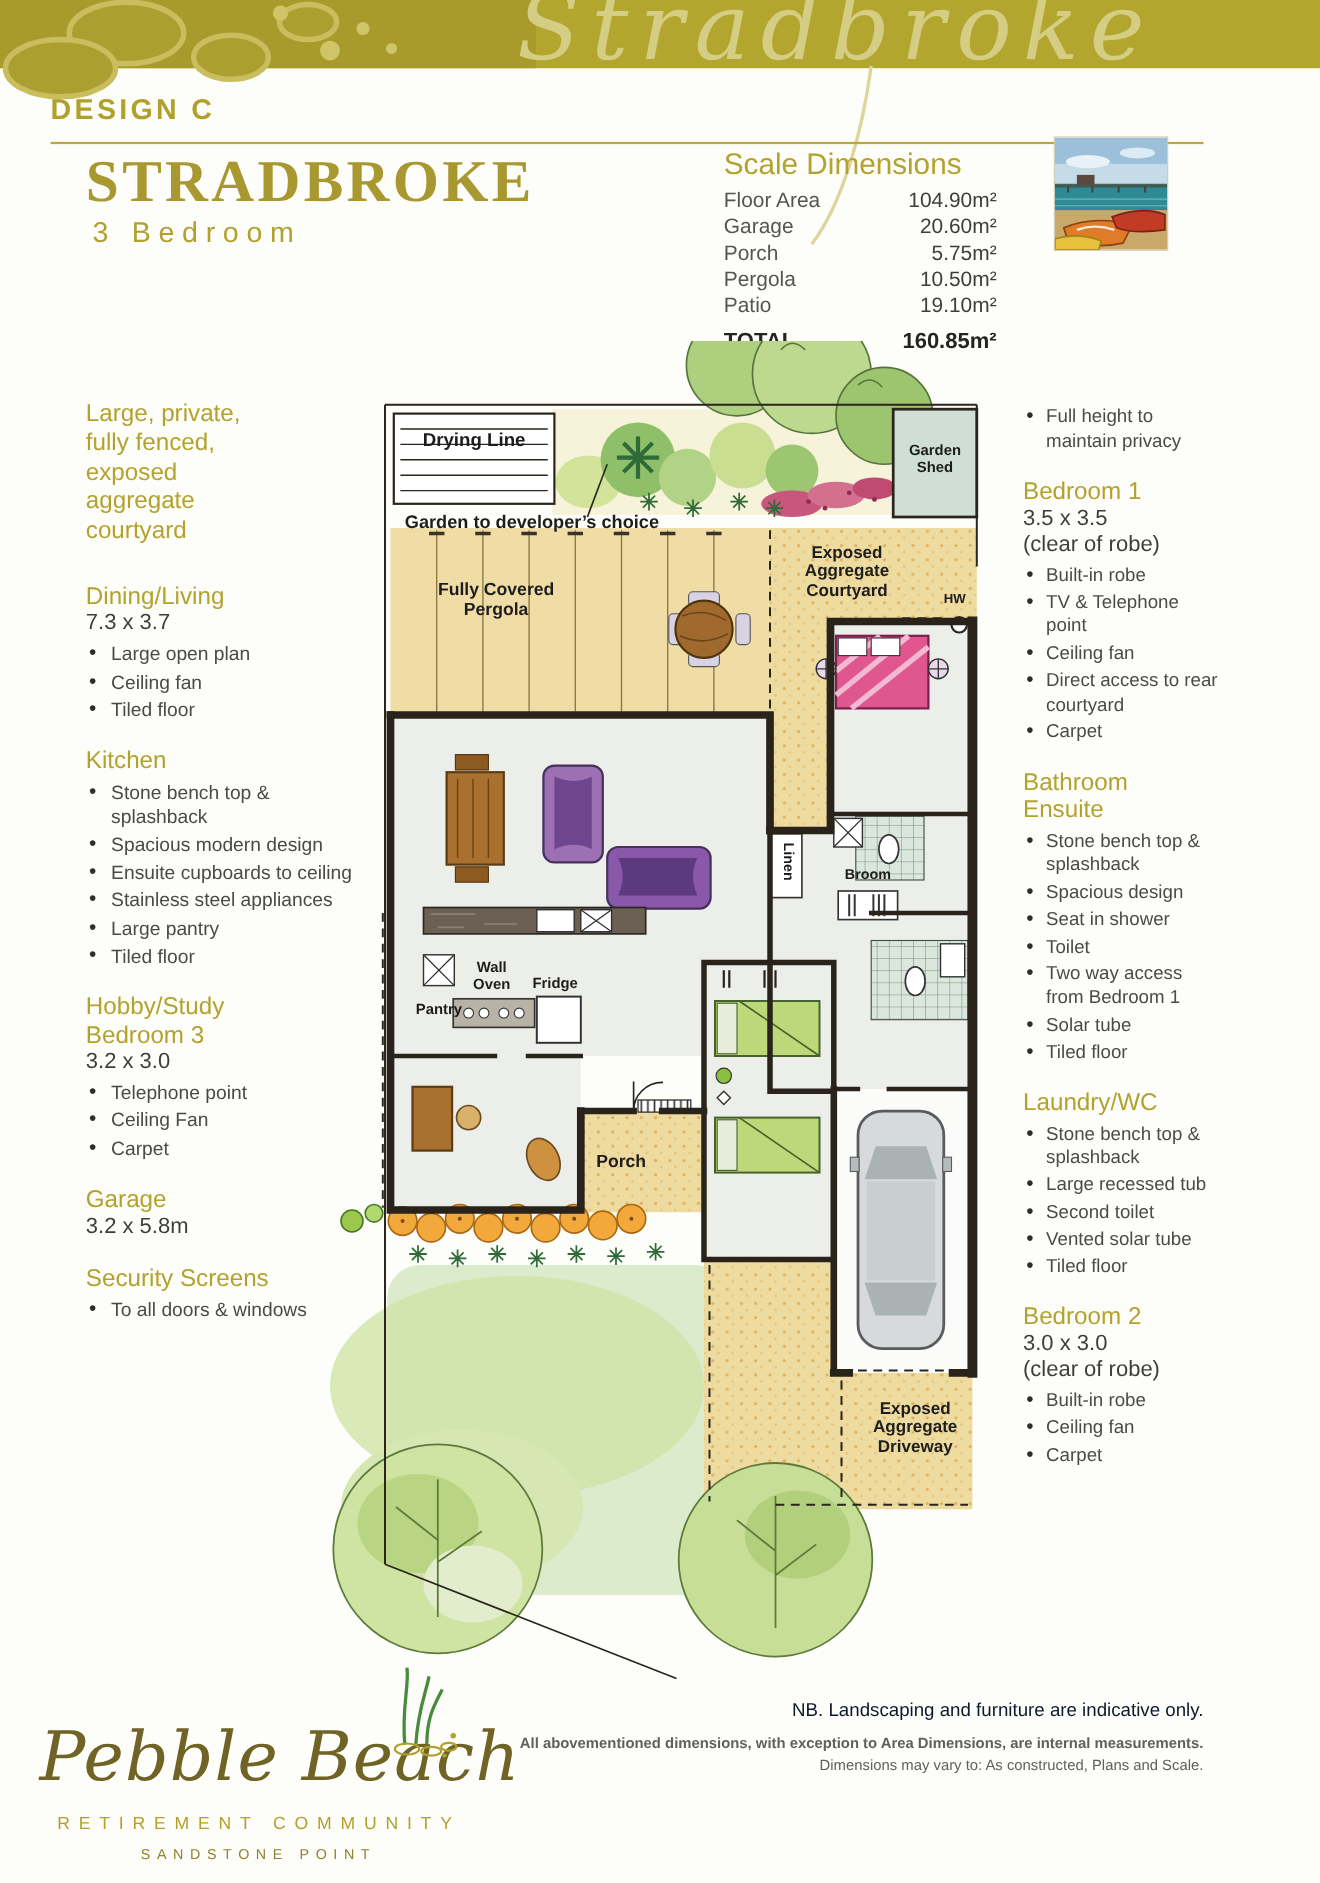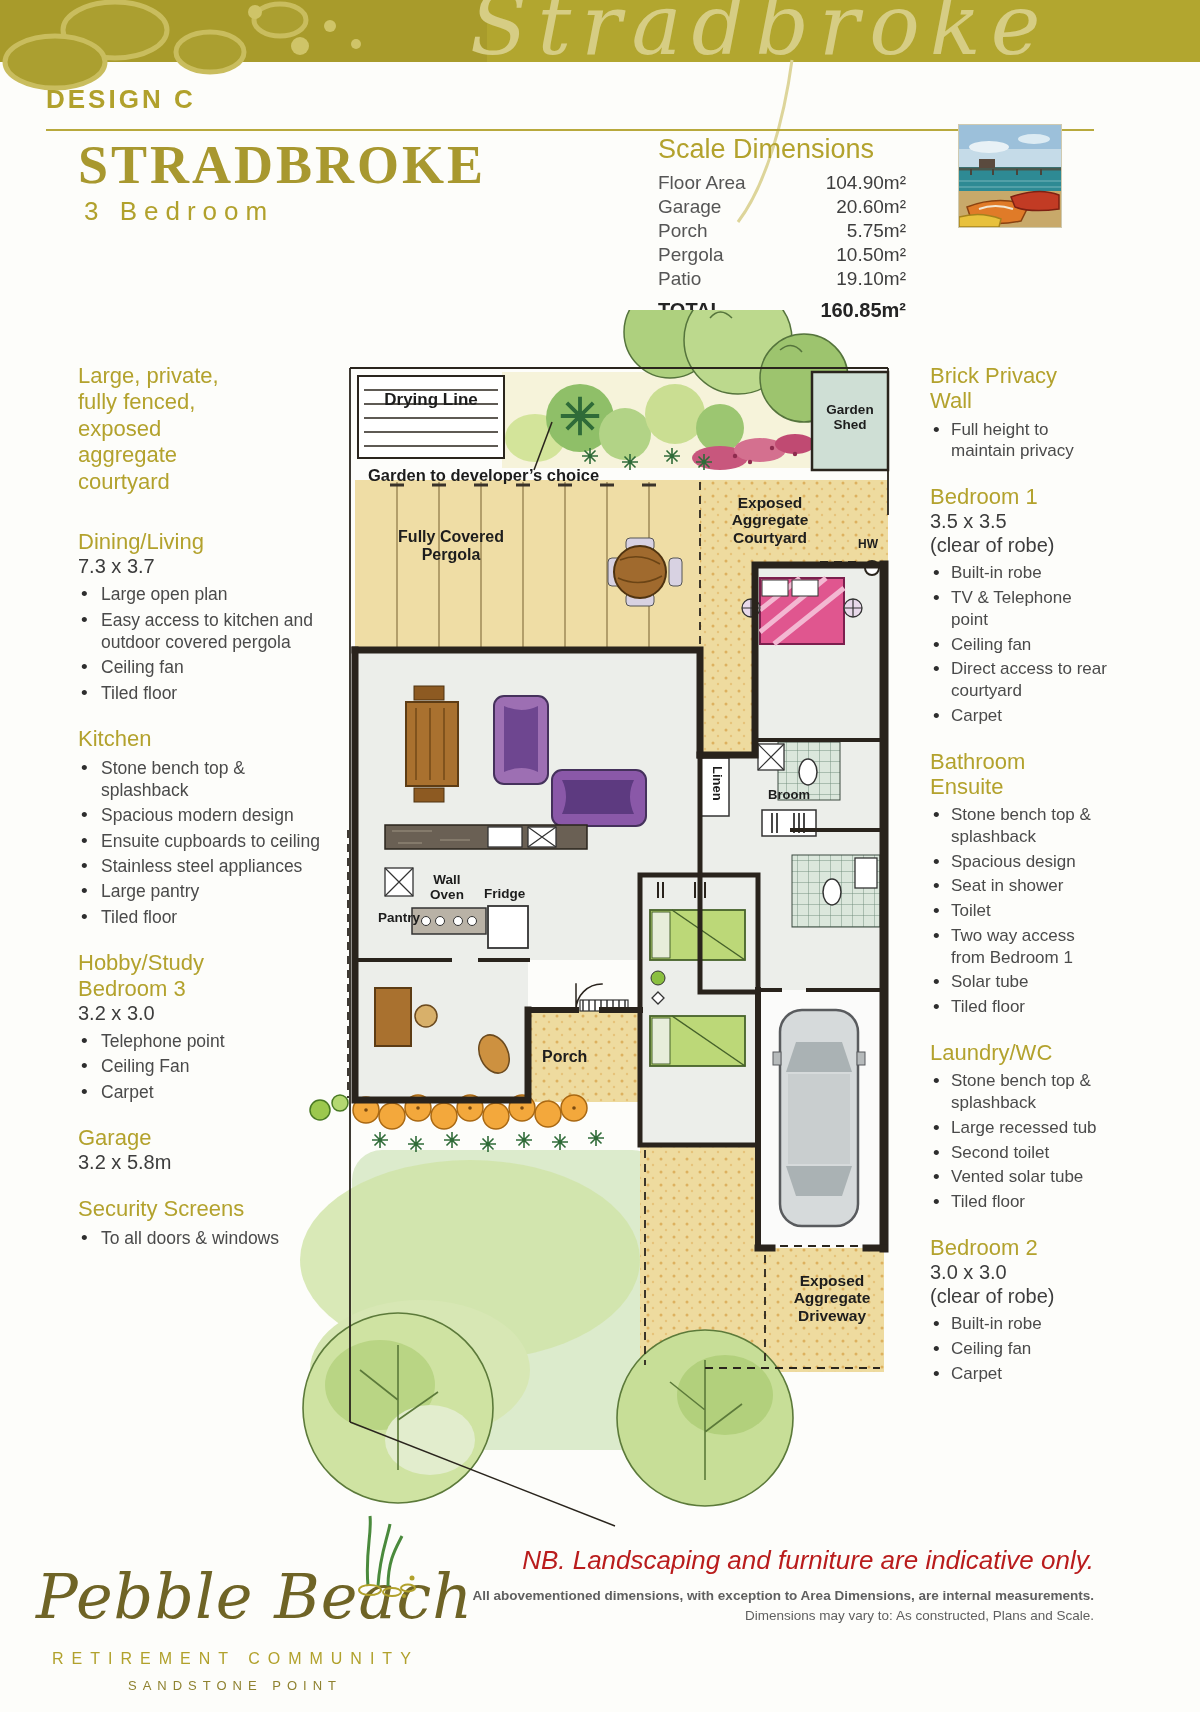--- a/index.html
+++ b/index.html
@@ -65,21 +65,21 @@
     position:absolute; left:36px; top:1560px;
     font-family:"DejaVu Serif", serif; font-style:italic;
     font-size:62px; color:#6f6426; letter-spacing:1px;
   }
   .logo-mark { position:absolute; left:350px; top:1508px; }
   .logo-line1 { position:absolute; left:52px; top:1650px; font-size:16px;
     letter-spacing:8px; color:#b1a12c; }
   .logo-line2 { position:absolute; left:128px; top:1678px; font-size:13px;
     letter-spacing:6px; color:#8f8230; }
   .notes { position:absolute; right:106px; top:1545px; text-align:right; }
-  .notes .nb { font-size:26px; color:#b91c1c;font-style:italic; }
+  .notes .nb { font-size:17px; color:#0f172a; }
   .notes .d1 { font-size:13.5px; color:#5f5f5f; margin-top:12px;font-weight:bold; }
   .notes .d2 { font-size:13.5px; color:#5f5f5f; margin-top:5px; }
 </style>
 </head>
 <body>
 
 <svg class="banner-svg" width="1200" height="250">
   <rect x="0" y="0" width="1200" height="62" fill="#b2a62f"></rect>
   <rect x="0" y="0" width="487" height="62" fill="#a89b2b"></rect>
   <g stroke="#c9bd5e" stroke-width="5" fill="#ab9f30">
@@ -151,21 +151,20 @@
 </div>
 
 <div class="col col-left">
   <div class="intro">Large, private, fully fenced, exposed aggregate courtyard</div>
 
   <div class="sec">
     <h3>Dining/Living</h3>
     <div class="dim">7.3 x 3.7</div>
     <ul class="feat">
       <li>Large open plan</li>
-      <li>Easy access to kitchen and outdoor covered pergola</li>
       <li>Ceiling fan</li>
       <li>Tiled floor</li>
     </ul>
   </div>
 
   <div class="sec">
     <h3>Kitchen</h3>
     <ul class="feat">
       <li>Stone bench top &amp; splashback</li>
       <li>Spacious modern design</li>
@@ -194,21 +193,20 @@
   <div class="sec">
     <h3>Security Screens</h3>
     <ul class="feat">
       <li>To all doors &amp; windows</li>
     </ul>
   </div>
 </div>
 
 <div class="col col-right">
   <div class="sec">
-    <h3>Brick Privacy Wall</h3>
     <ul class="feat">
       <li>Full height to maintain privacy</li>
     </ul>
   </div>
 
   <div class="sec">
     <h3>Bedroom 1</h3>
     <div class="dim">3.5 x 3.5</div>
     <div class="note">(clear of robe)</div>
     <ul class="feat">

